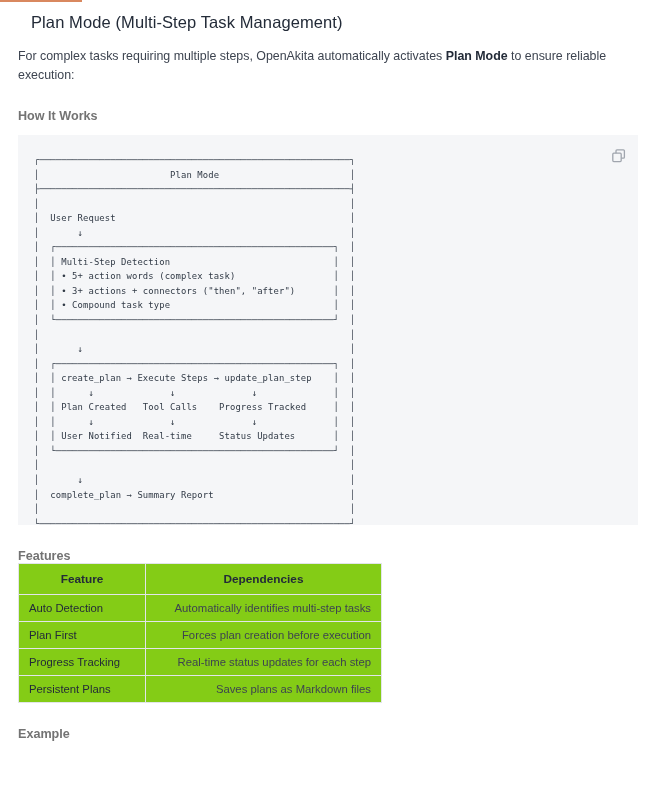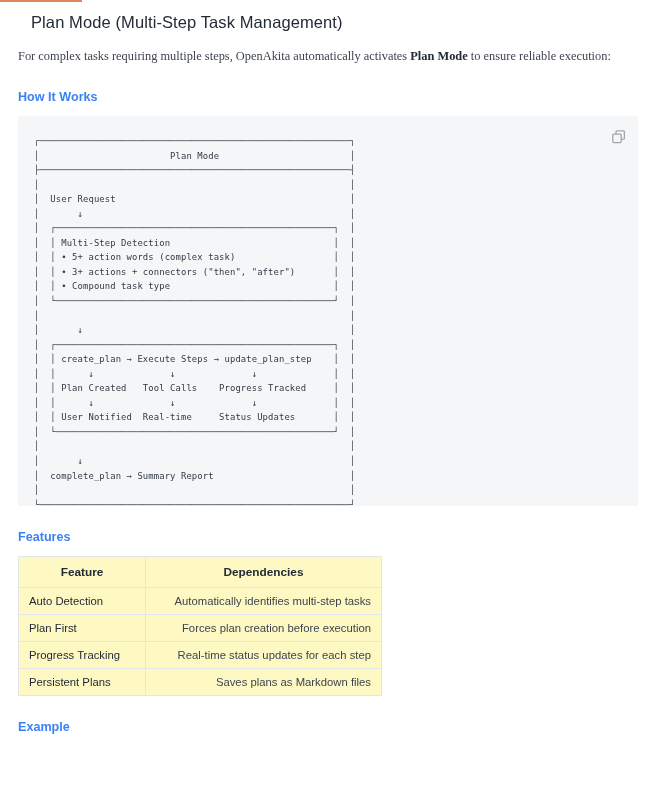--- a/index.html
+++ b/index.html
@@ -39,28 +39,27 @@
     margin: 13px;
     letter-spacing: 0.1px;
   }
 
   p.intro {
     font-size: 12.4px;
     line-height: 19px;
     color: #3d4450;
     margin: 15px 0 0 0;
     max-width: 600px;
-    font-family: Liberation Serif, serif;
   }
   p.intro b { font-weight: bold; color: #232b38; }
 
   h2.section {
     font-size: 12.6px;
     font-weight: bold;
-    color: #3b82f6;
+    color: #737373;
     margin: 24px 0 0 0;
   }
 
   
   .codeblock-wrap {
     position: relative;
     margin-top: 12px;
     background: #f5f6f8;
     width: 620px;
     height: 390px;
@@ -82,24 +81,23 @@
     color: #313a46;
     white-space: pre;
     padding: 18px 0 0 16px;
     margin: 0;
     letter-spacing: 0.1px;
   }
 
   
   table.features {
     border-collapse: collapse;
-    margin-top: 12px;
     width: 363px;
     table-layout: fixed;
-    background: #fef9c3;
+    background: #84cc16;
   }
   table.features th,
   table.features td {
     border: 1px solid #e2e5e9;
     font-size: 11.3px;
     padding: 7px 10px;
     vertical-align: middle;
   }
   table.features th {
     text-align: center;

